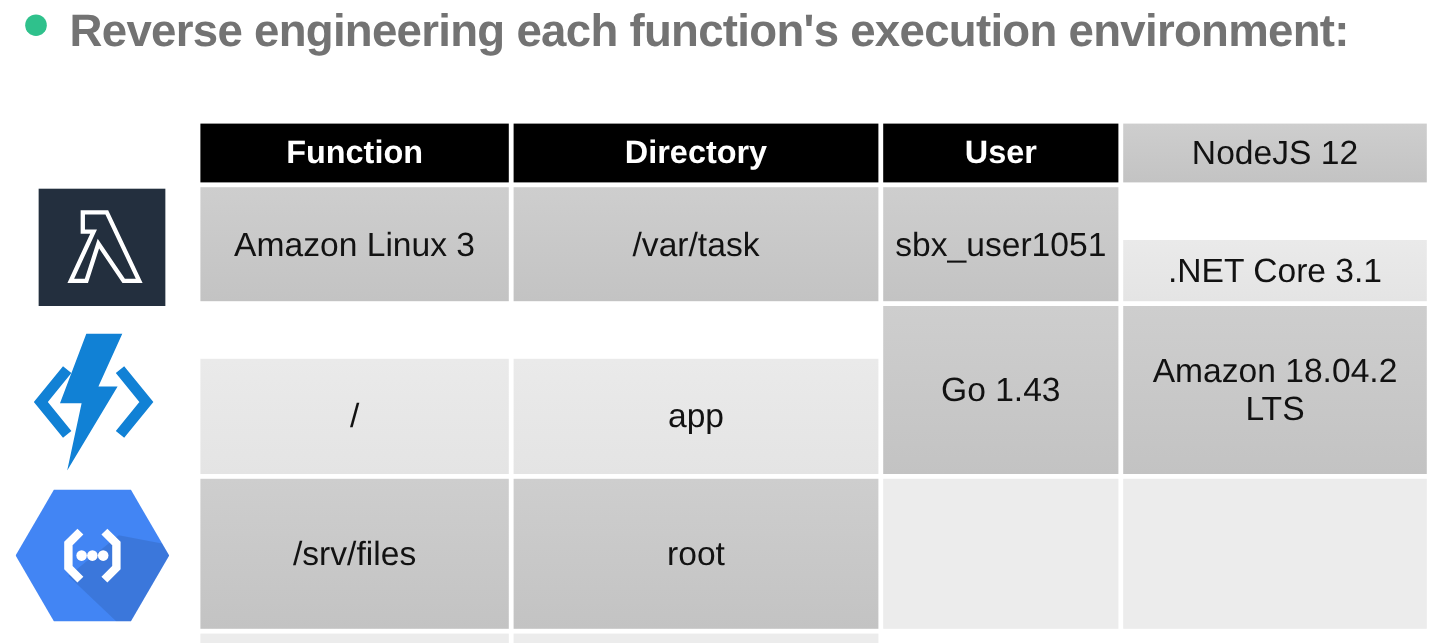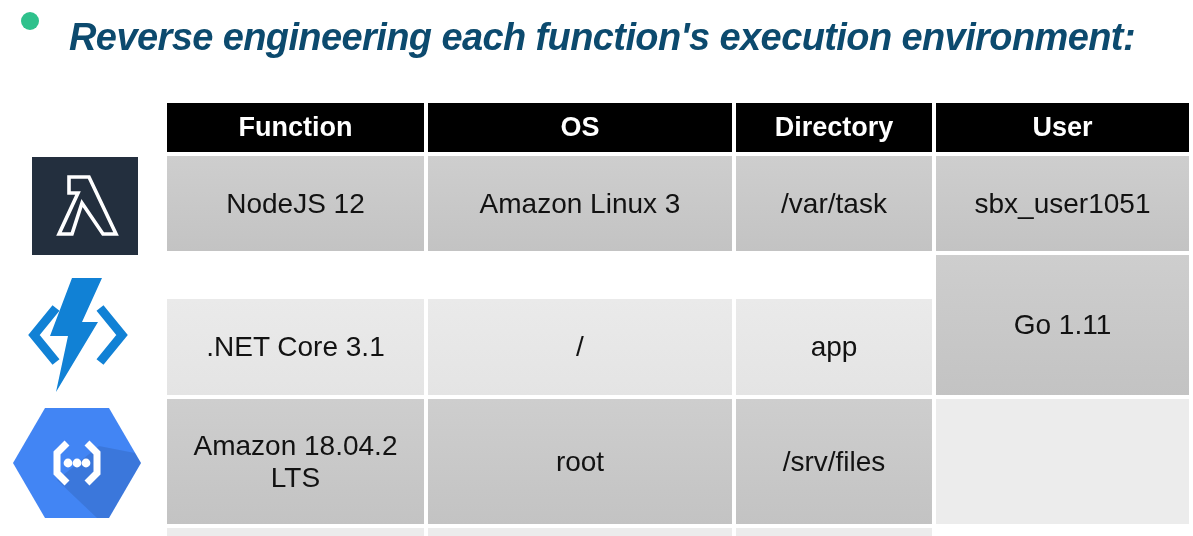--- a/index.html
+++ b/index.html
@@ -28,28 +28,27 @@
   .bullet {
     flex: 0 0 auto;
     width: 18px;
     height: 18px;
     border-radius: 50%;
     background: #2FC18C;
     margin-top: 12px;
     margin-right: 15px;
   }
   .slide-title {
-    margin: 15px;
+    margin: 4px;
     font-size: 38px;
     line-height: 44px;
     font-weight: 600;
-    color: #0c4a6e;
+    color: #737373;
     letter-spacing: -0.6px;
     white-space: nowrap;
-    font-style: italic;
   }
 
   
   .env-table {
     position: absolute;
     left: 167px;
     top: 103px;
     display: grid;
     grid-template-columns: 257px 304px 196px 253px;
     grid-template-rows: 49px 95px 140px 125px 8px;
@@ -116,37 +115,36 @@
       <polyline points="74,35 84,45 84,65 74,75" fill="none" stroke-width="7" stroke="#FFFFFF"></polyline>
       <circle cx="55" cy="55" r="4.4" fill="#FFFFFF"></circle>
       <circle cx="64" cy="55" r="4.4" fill="#FFFFFF"></circle>
       <circle cx="73" cy="55" r="4.4" fill="#FFFFFF"></circle>
     </svg>
   </div>
 
   <div class="env-table">
 
     <div class="cell th">Function</div>
-    <div class="cell th">OS</div>
     <div class="cell th">Directory</div>
     <div class="cell th">User</div>
 
     <div class="cell td row-dark">NodeJS 12</div>
     <div class="cell td row-dark">Amazon Linux 3</div>
     <div class="cell td row-dark">/var/task</div>
     <div class="cell td row-dark">sbx_user1051</div>
 
     <div class="cell td row-light">.NET Core 3.1</div>
     <div class="cell td row-light">/</div>
     <div class="cell td row-light">app</div>
 
-    <div class="cell td row-dark">Go 1.11</div>
+    <div class="cell td row-dark">Go 1.43</div>
     <div class="cell td row-dark">Amazon 18.04.2 LTS</div>
+    <div class="cell td row-dark">/srv/files</div>
     <div class="cell td row-dark">root</div>
-    <div class="cell td row-dark">/srv/files</div>
 
     <div class="cell sliver"></div>
     <div class="cell sliver"></div>
     <div class="cell sliver"></div>
     <div class="cell sliver"></div>
   </div>
 
 </div>
 
 </body></html>

